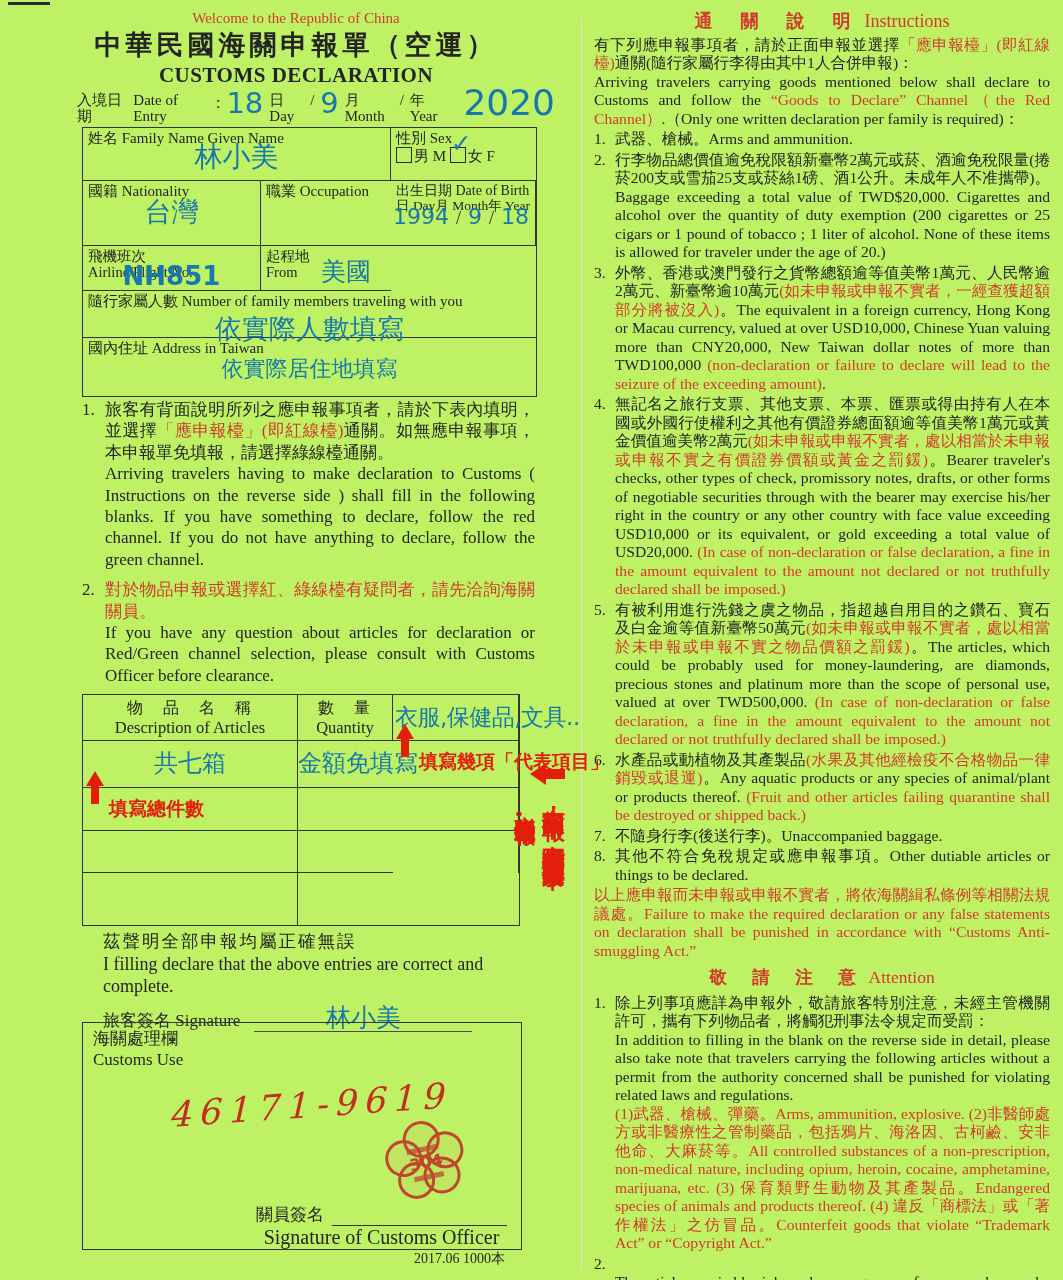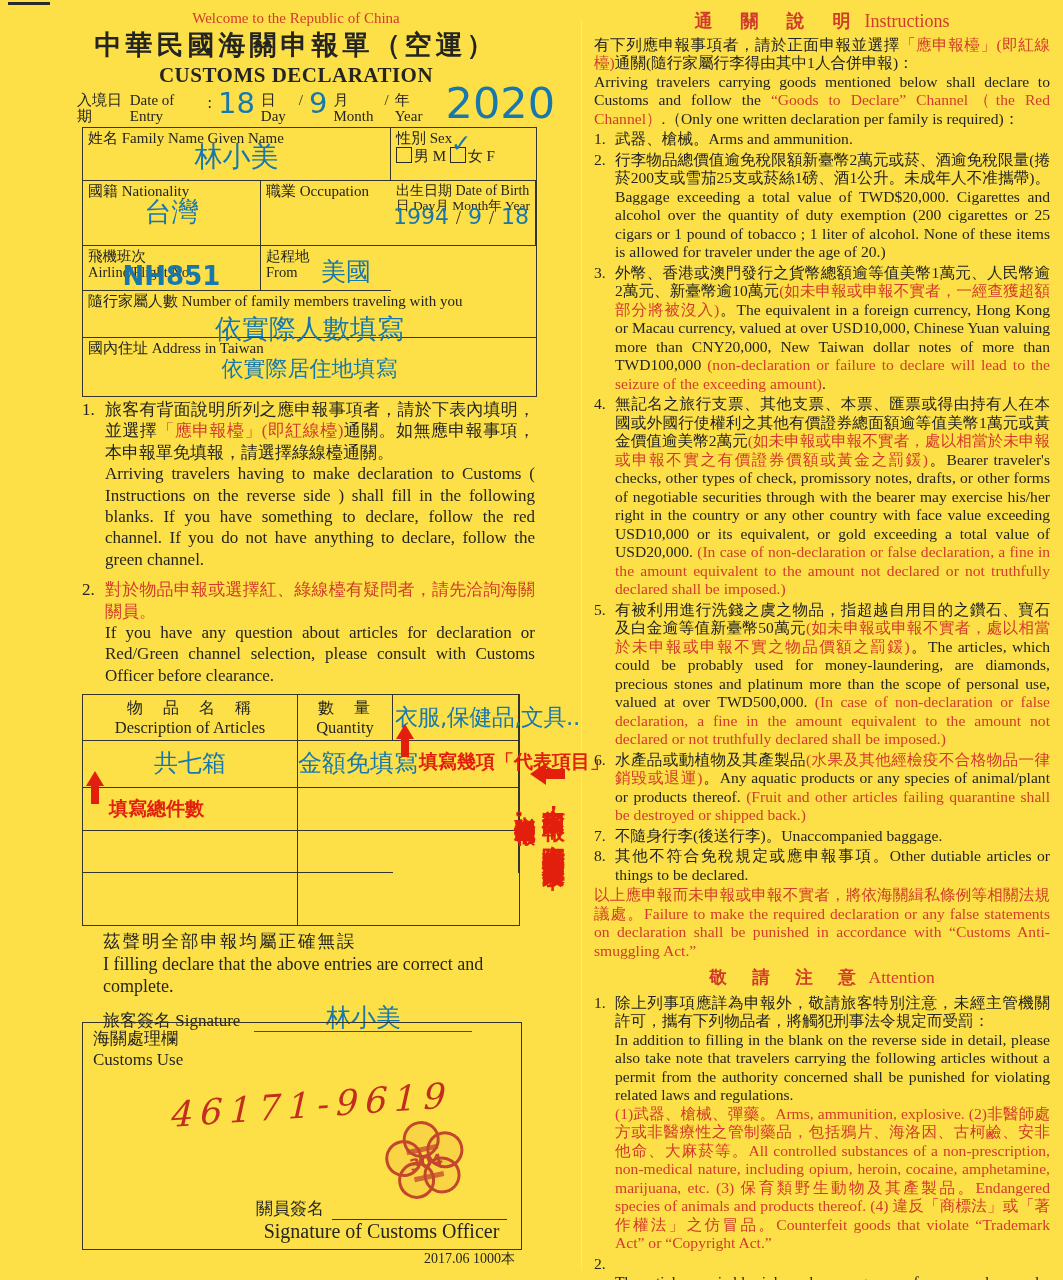--- a/index.html
+++ b/index.html
@@ -5,21 +5,21 @@
   :root{
     --red:#d23b2c;
     --ann:#e21f0d;
     --blue:#1878ad;
     --ink:#242422;
     --hand:#c22f1f;
   }
   html,body{margin:0;padding:0;background:#efeeea;}
   .sheet{
     position:relative;width:1063px;height:1280px;margin:0 auto;
-    background:#fde047;overflow:hidden;
+    background:#bef264;overflow:hidden;
     font-family:"Liberation Serif","DejaVu Serif",serif;color:var(--ink);
   }
   .regmark{position:absolute;left:8px;top:2px;width:42px;height:3px;background:#2a2a2a;}
   .pagefold{position:absolute;left:581px;top:20px;width:1px;height:1250px;background:#e4e1da;}
 
   
   .seg-k{color:var(--ink);}
   .seg-r{color:var(--red);}
   .fill{color:var(--blue);font-family:"DejaVu Sans","Liberation Sans",sans-serif;}
   .num-item{position:relative;padding-left:21px;text-align:justify;}
@@ -29,21 +29,21 @@
   .lp{position:absolute;left:57px;top:0;width:478px;}
   .lp-abs{position:absolute;left:0;width:478px;}
   .welcome{top:10px;text-align:center;color:var(--red);font-size:15px;}
   .title-zh{top:27px;text-align:center;font-size:27px;font-weight:bold;letter-spacing:4px;}
   .title-en{top:63px;text-align:center;font-size:21px;font-weight:bold;letter-spacing:0.5px;}
 
   .date-row{top:92px;left:20px;display:flex;align-items:flex-start;gap:6px;}
   .stack{display:flex;flex-direction:row;font-size:15px;line-height:16px;}
   .stack .sl{text-align:center;}
   .dv{font-size:29px;line-height:26px;margin-top:-2px;}
-  .dv.year{font-size:43px;margin-left:4px;}
+  .dv.year{font-size:36px;margin-left:4px;}
   .dmark{font-size:16px;margin-top:2px;}
 
   .info-table{top:127px;left:25px;width:453px;display:grid;
     grid-template-columns:178px 130px 145px;
     grid-template-rows:53px 65px 45px 47px 58px;
     border:1.6px solid #35342f;}
   .cell{border-right:1.4px solid #35342f;border-bottom:1.4px solid #35342f;
     padding:2px 4px 0 5px;font-size:15px;line-height:17px;position:relative;overflow:visible;}
   .cell.last{border-right:none;}
   .cell.bottom{border-bottom:none;}
@@ -99,25 +99,25 @@
     text-align:center;height:30px;}
   .sig-line .fill{font-size:25px;}
 
   .customs-box{top:1022px;left:25px;width:438px;height:226px;
     border:1.6px solid #35342f;}
   .cu-label{font-size:17px;line-height:21px;padding:5px 0 0 10px;}
   .hand-no{position:absolute;left:88px;top:62px;color:var(--hand);
     font-size:35px;letter-spacing:7px;font-style:italic;
     font-family:"DejaVu Serif",serif;transform:rotate(-4deg) skewX(-6deg);}
   .stamp{position:absolute;right:48px;top:92px;transform:rotate(-12deg);opacity:0.92;}
-  .officer{position:absolute;right:14px;bottom:6px;text-align:center;}
+  .officer{position:absolute;right:14px;bottom:0;text-align:center;}
   .officer .l1{font-size:17px;display:flex;align-items:flex-end;}
   .officer .l1 .line{border-bottom:1.8px solid #35342f;width:175px;margin-left:8px;height:20px;}
   .officer .l2{font-size:20px;}
-  .form-no{top:1250px;left:20px;width:438px;text-align:right;font-size:14px;font-family:Liberation Serif, serif;}
+  .form-no{top:1250px;left:10px;width:438px;text-align:right;font-size:14px;font-family:Liberation Serif, serif;}
 
   
   .left-arrow{position:absolute;left:530px;top:763px;width:36px;height:22px;}
   .left-arrow::before{content:'';position:absolute;left:0;top:0;width:0;height:0;
     border-top:11px solid transparent;border-bottom:11px solid transparent;
     border-right:16px solid var(--ann);}
   .left-arrow::after{content:'';position:absolute;left:14px;top:6px;width:21px;height:10px;
     background:var(--ann);}
   .v-ann{position:absolute;left:511px;top:790px;height:470px;
     writing-mode:vertical-rl;color:var(--ann);

